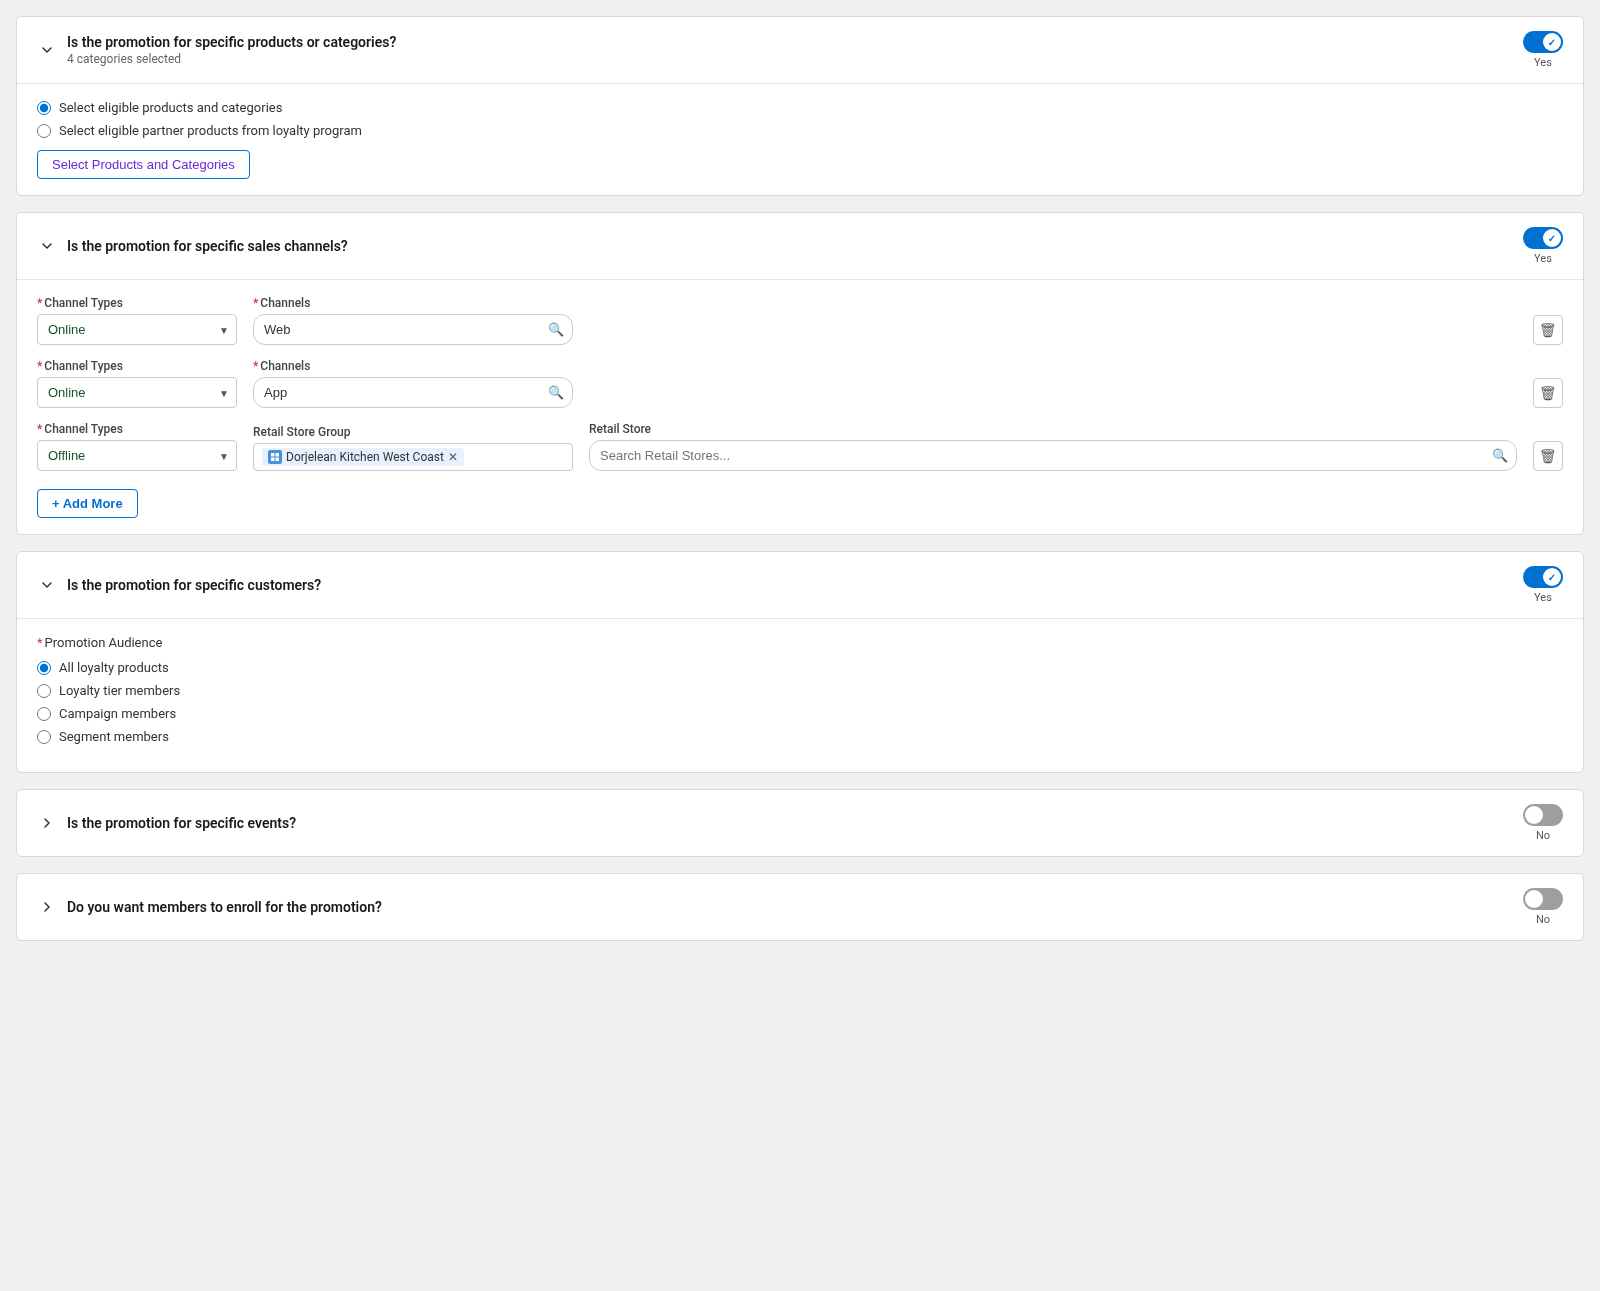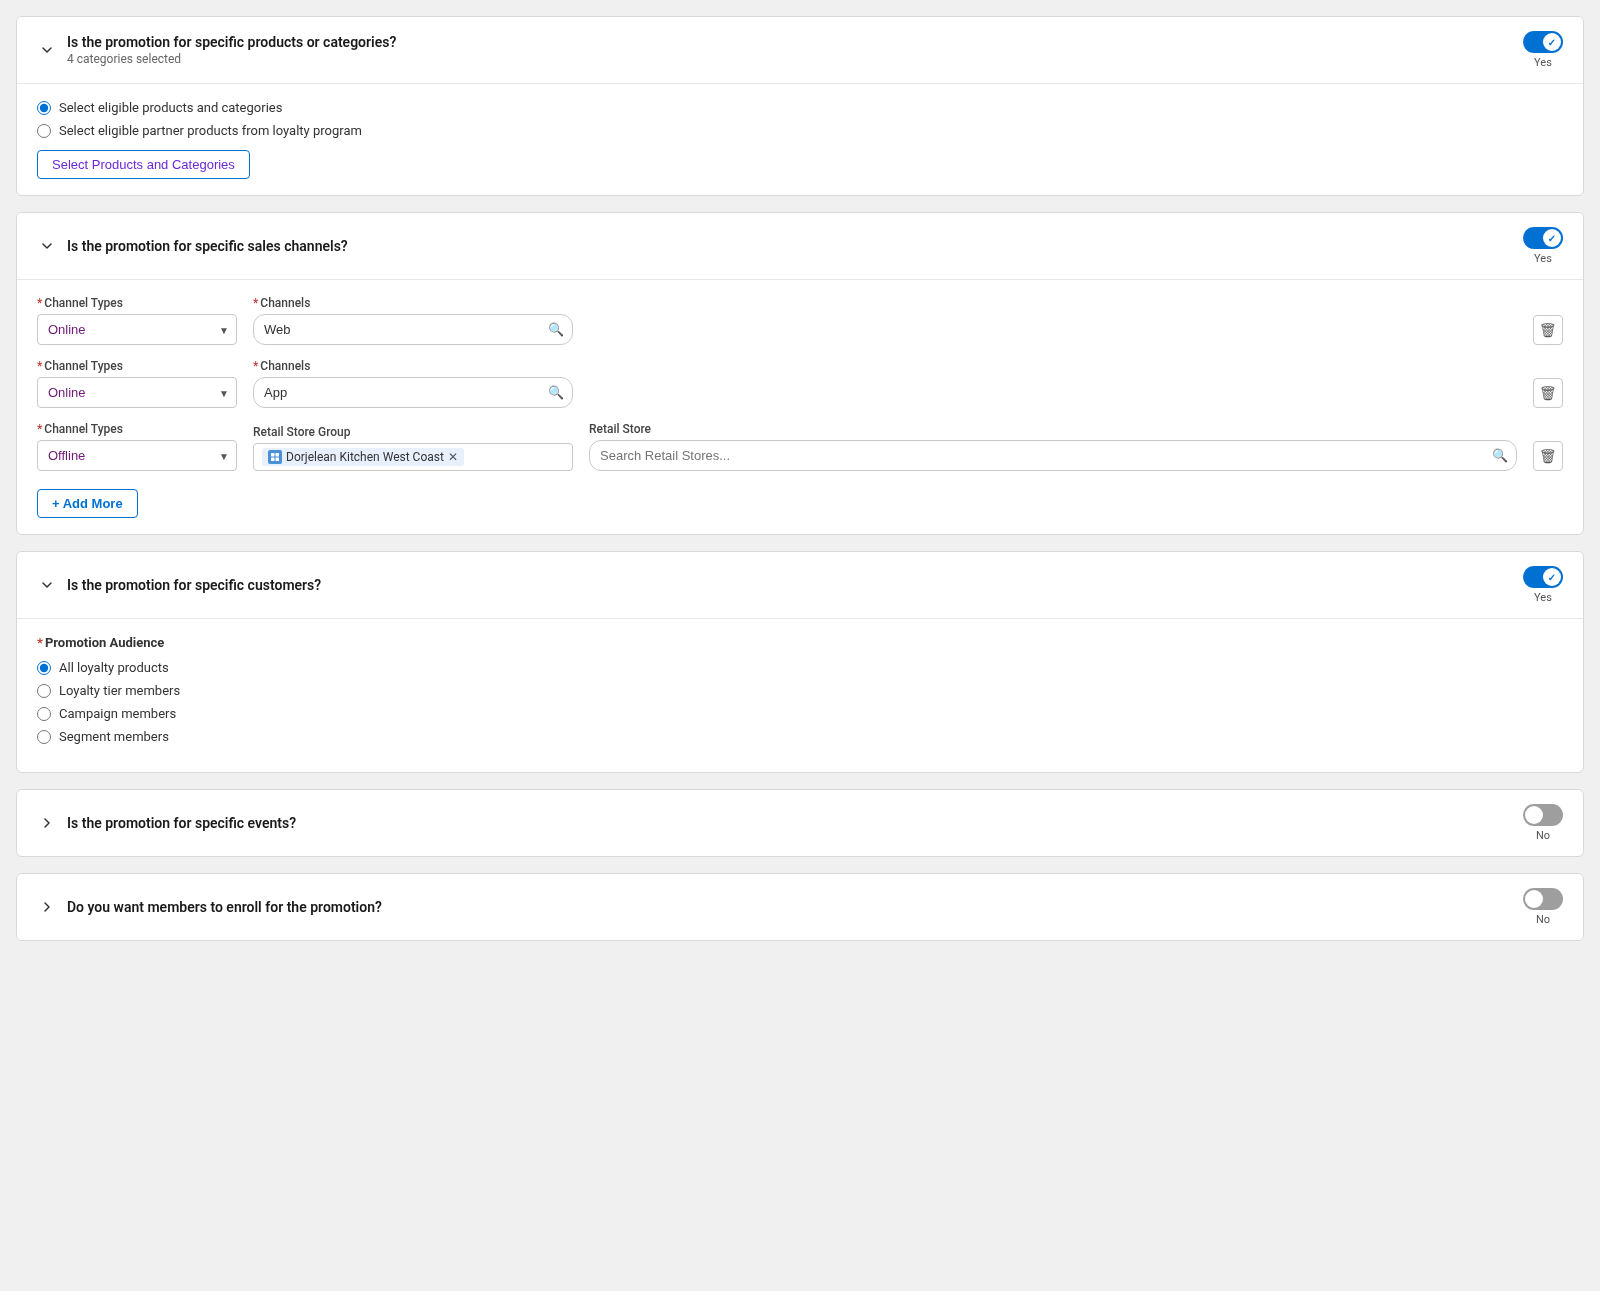--- a/index.html
+++ b/index.html
@@ -171,21 +171,21 @@
     }
     .select-wrapper {
       position: relative;
     }
     .select-wrapper select {
       width: 100%;
       padding: 7px 28px 7px 10px;
       border: 1px solid #c9c9c9;
       border-radius: 4px;
       font-size: 13px;
-      color: #701a75;
+      color: #14532d;
       appearance: none;
       background: #fff;
       cursor: pointer;
     }
     .select-arrow {
       position: absolute;
       right: 8px;
       top: 50%;
       transform: translateY(-50%);
       pointer-events: none;
@@ -272,21 +272,21 @@
       font-size: 13px;
       cursor: pointer;
       font-weight: 700;
       display: inline-flex;
       align-items: center;
       gap: 4px;
       margin-top: 4px;
     }
     .promotion-audience-label {
       font-size: 13px;
-      font-weight: 700;
+      font-weight: 400;
       margin-bottom: 10px;
     }
     .promotion-audience-label .required {
       color: #c23934;
       margin-right: 2px;
     }
     .title-group {
       flex: 1;
     }
   </style>

